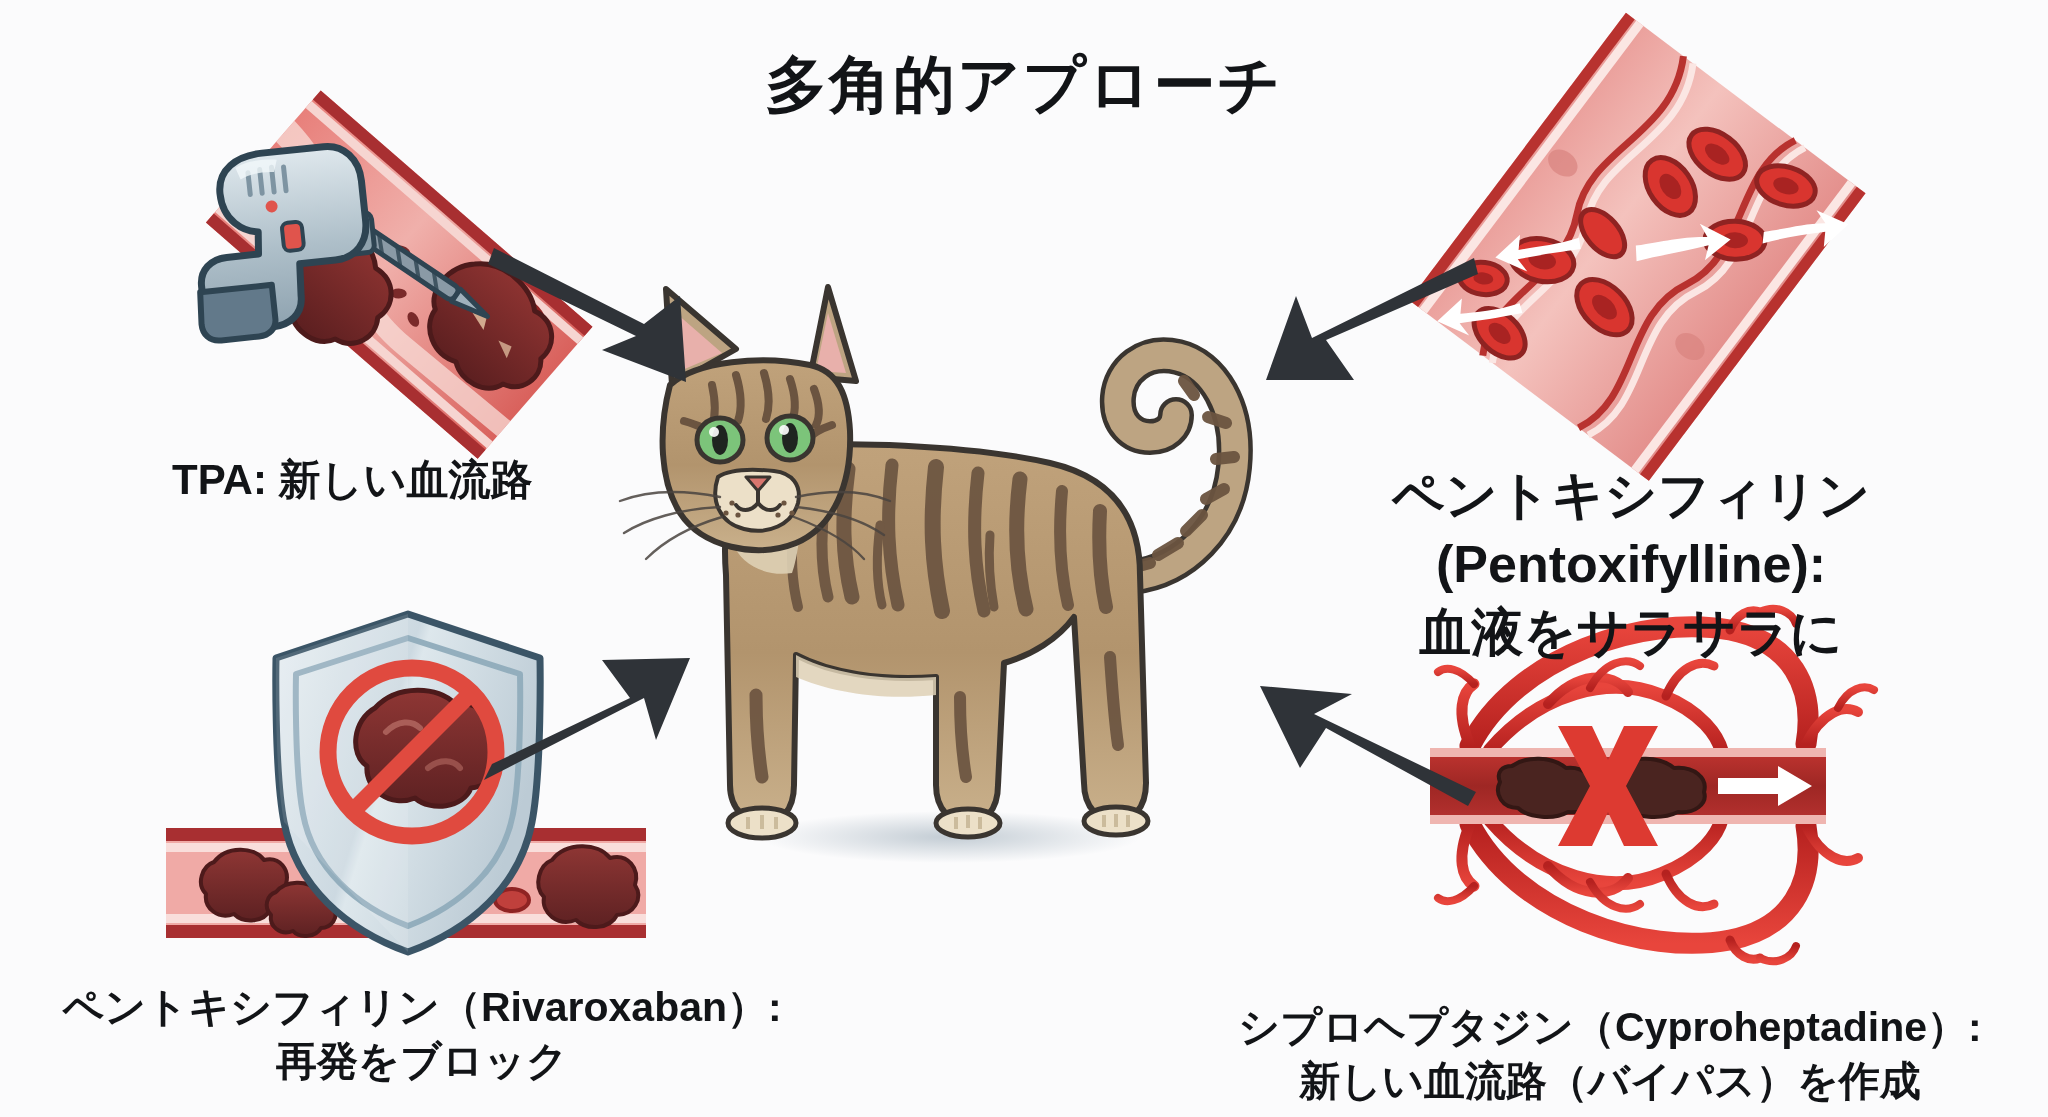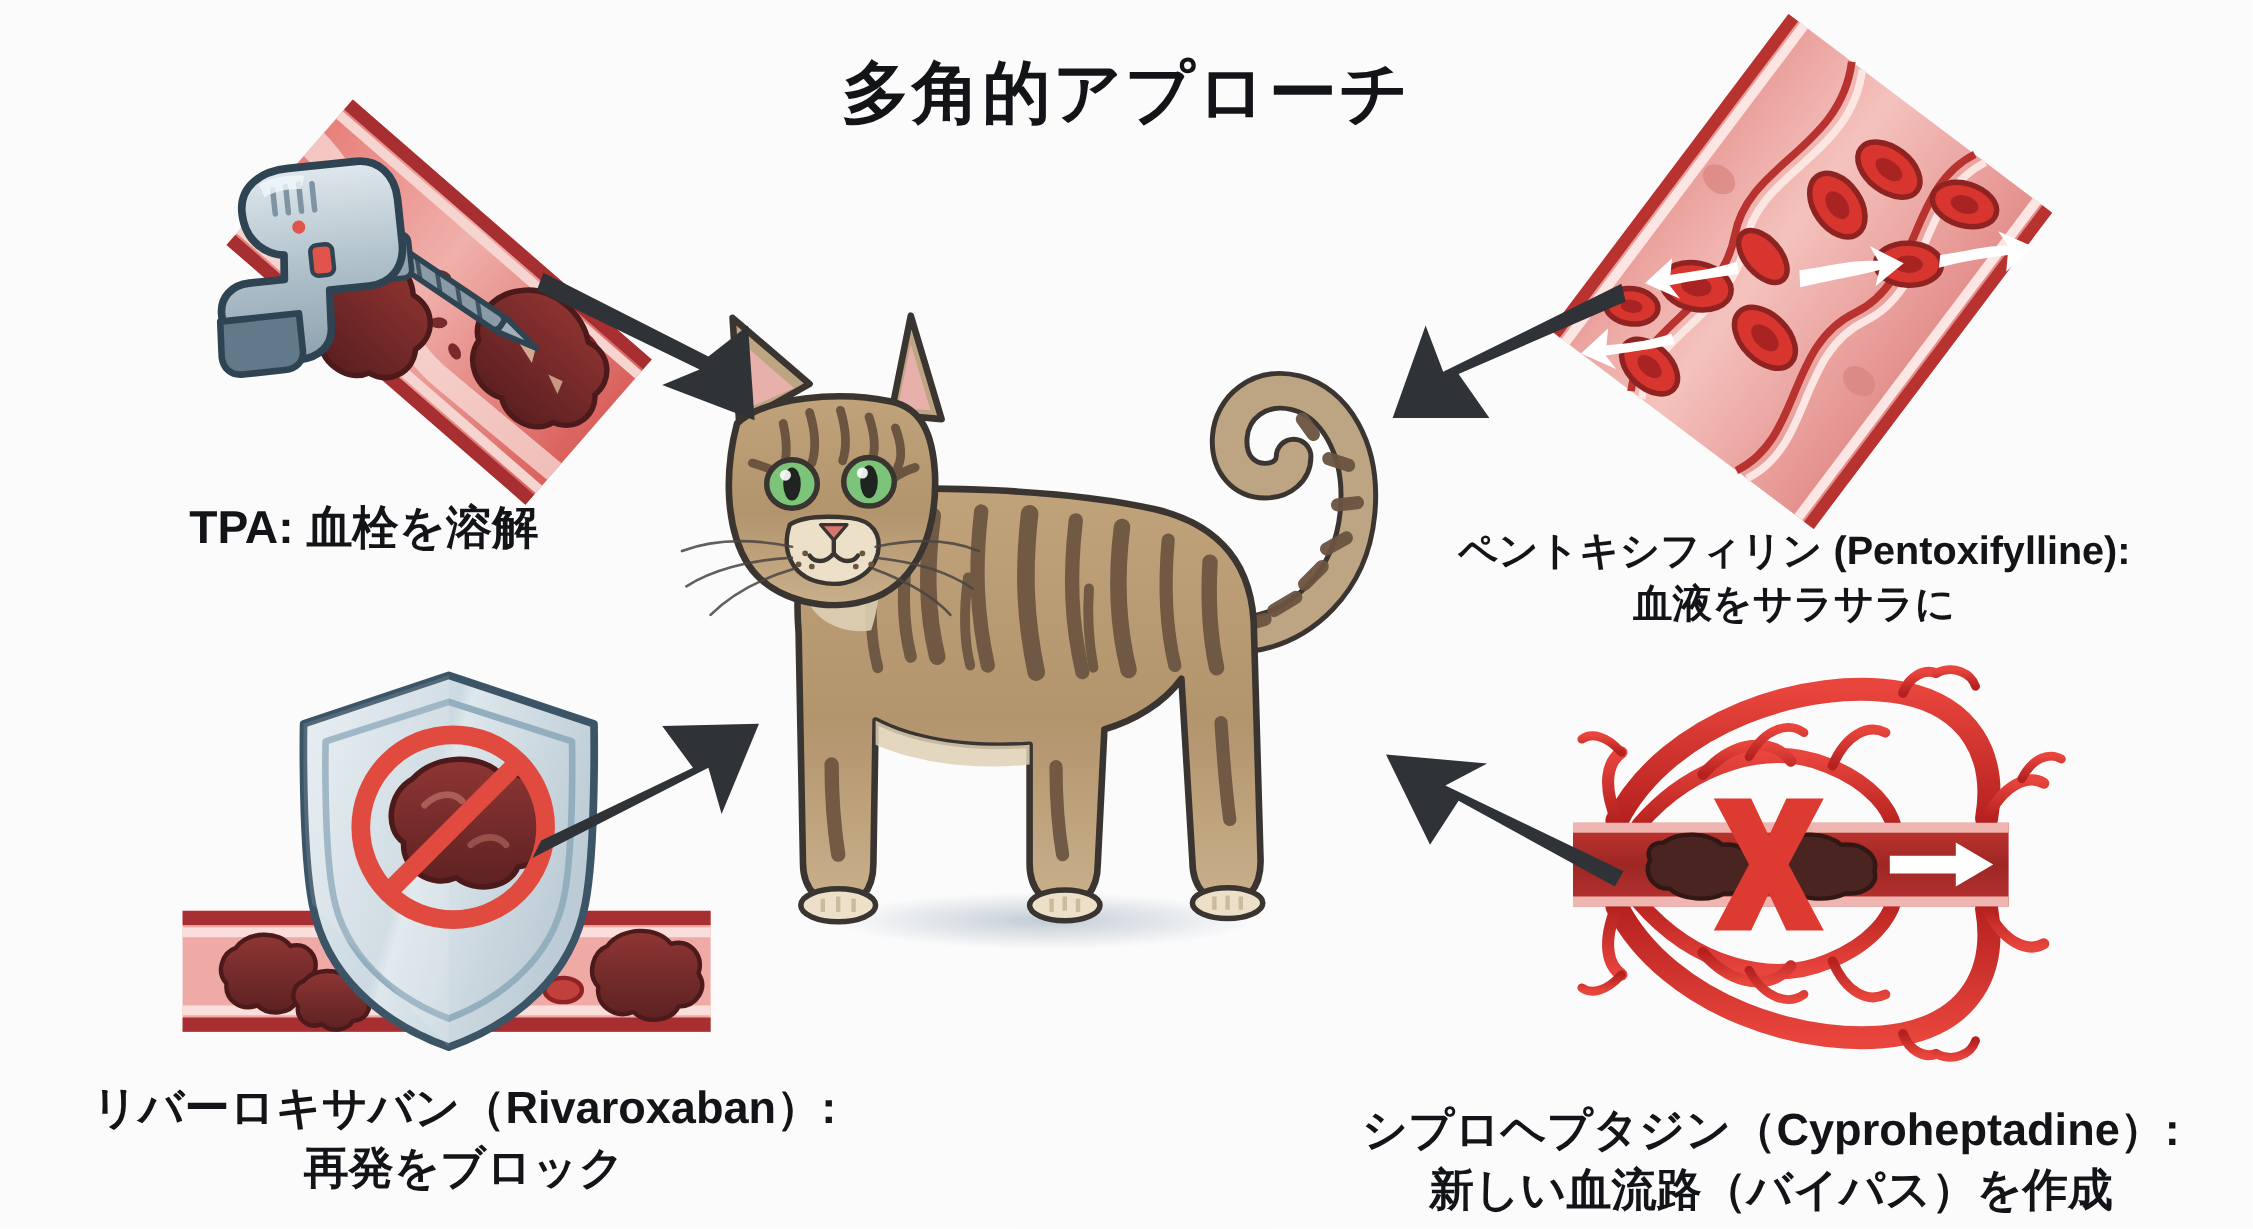--- a/index.html
+++ b/index.html
@@ -40,23 +40,23 @@
     white-space: pre-line;
   }
   #caption-tpa {
     left: 172px;
     top: 452px;
     font-size: 42px;
     text-align: left;
   }
   #caption-pentox {
     left: 1236px;
-    top: 477px;
+    top: 461px;
     width: 790px;
-    font-size: 36px;
+    font-size: 52px;
     text-align: center;
   }
   #caption-rivarox {
     left: 22px;
     top: 980px;
     width: 800px;
     font-size: 41px;
     text-align: center;
   }
   #caption-cypro {
@@ -501,24 +501,24 @@
       <path d="M244 18 L 248 34 L 96 100 L 124 140 L 36 140 L 66 56 L 82 98 Z" fill="#2f3338"></path>
     </svg>
   </div>
 
   <div class="arrow" id="arrow-br">
     <svg viewBox="0 0 250 160">
       <path d="M246 142 L 238 156 L 96 78 L 70 118 L 30 36 L 122 44 L 84 64 Z" fill="#2f3338"></path>
     </svg>
   </div>
 
-  <div class="caption" id="caption-tpa" style="color: rgb(18, 20, 23);">TPA: 血栓を溶解</div>
+  <div class="caption" id="caption-tpa" style="color: rgb(18, 20, 23);">TPA: 新しい血流路</div>
 
   <div class="caption" id="caption-pentox" style="color: rgb(18, 20, 23);">ペントキシフィリン (Pentoxifylline):
 血液をサラサラに</div>
 
-  <div class="caption" id="caption-rivarox" style="color: rgb(18, 20, 23);">リバーロキサバン（Rivaroxaban）:
+  <div class="caption" id="caption-rivarox" style="color: rgb(18, 20, 23);">ペントキシフィリン（Rivaroxaban）:
 再発をブロック</div>
 
   <div class="caption" id="caption-cypro" style="color: rgb(18, 20, 23); margin-top: 20px;">シプロヘプタジン（Cyproheptadine）:
 新しい血流路（バイパス）を作成</div>
 
 </div>
 
 </body></html>

